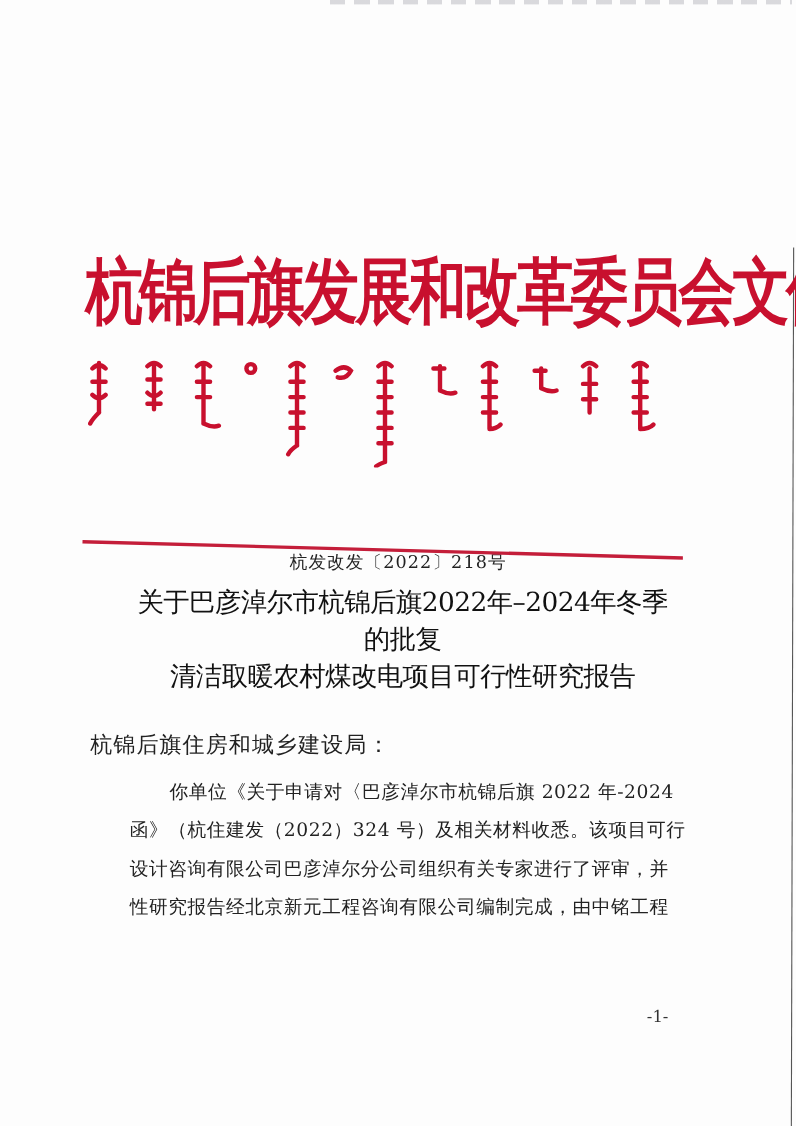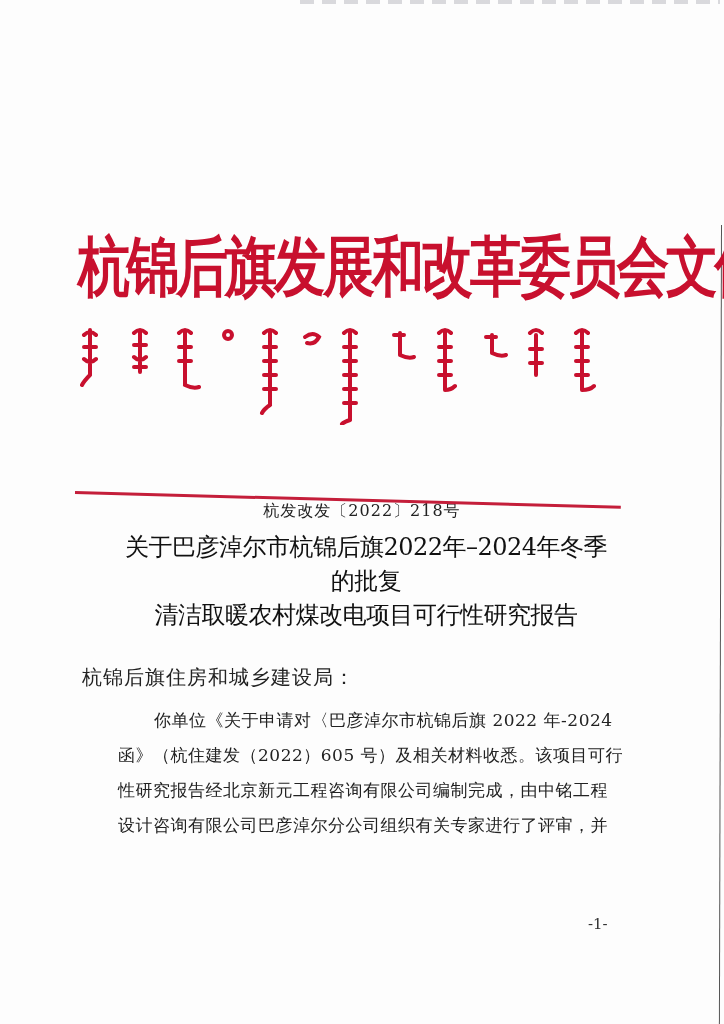--- a/index.html
+++ b/index.html
@@ -123,19 +123,19 @@
   <div class="title">
     <div>关于巴彦淖尔市杭锦后旗2022年–2024年冬季</div>
     <div>的批复</div>
     <div>清洁取暖农村煤改电项目可行性研究报告</div>
   </div>
 
   <div class="addressee">杭锦后旗住房和城乡建设局：</div>
 
   <div class="body-text">
     <div class="line indent">你单位《关于申请对〈巴彦淖尔市杭锦后旗 2022 年-2024</div>
-    <div class="line">函》（杭住建发（2022）605 号）及相关材料收悉。该项目可行</div>
+    <div class="line">函》（杭住建发（2022）324 号）及相关材料收悉。该项目可行</div>
+    <div class="line">设计咨询有限公司巴彦淖尔分公司组织有关专家进行了评审，并</div>
     <div class="line">性研究报告经北京新元工程咨询有限公司编制完成，由中铭工程</div>
-    <div class="line">设计咨询有限公司巴彦淖尔分公司组织有关专家进行了评审，并</div>
   </div>
 
   <div class="page-num">-1-</div>
 </div>
 
 </body></html>

